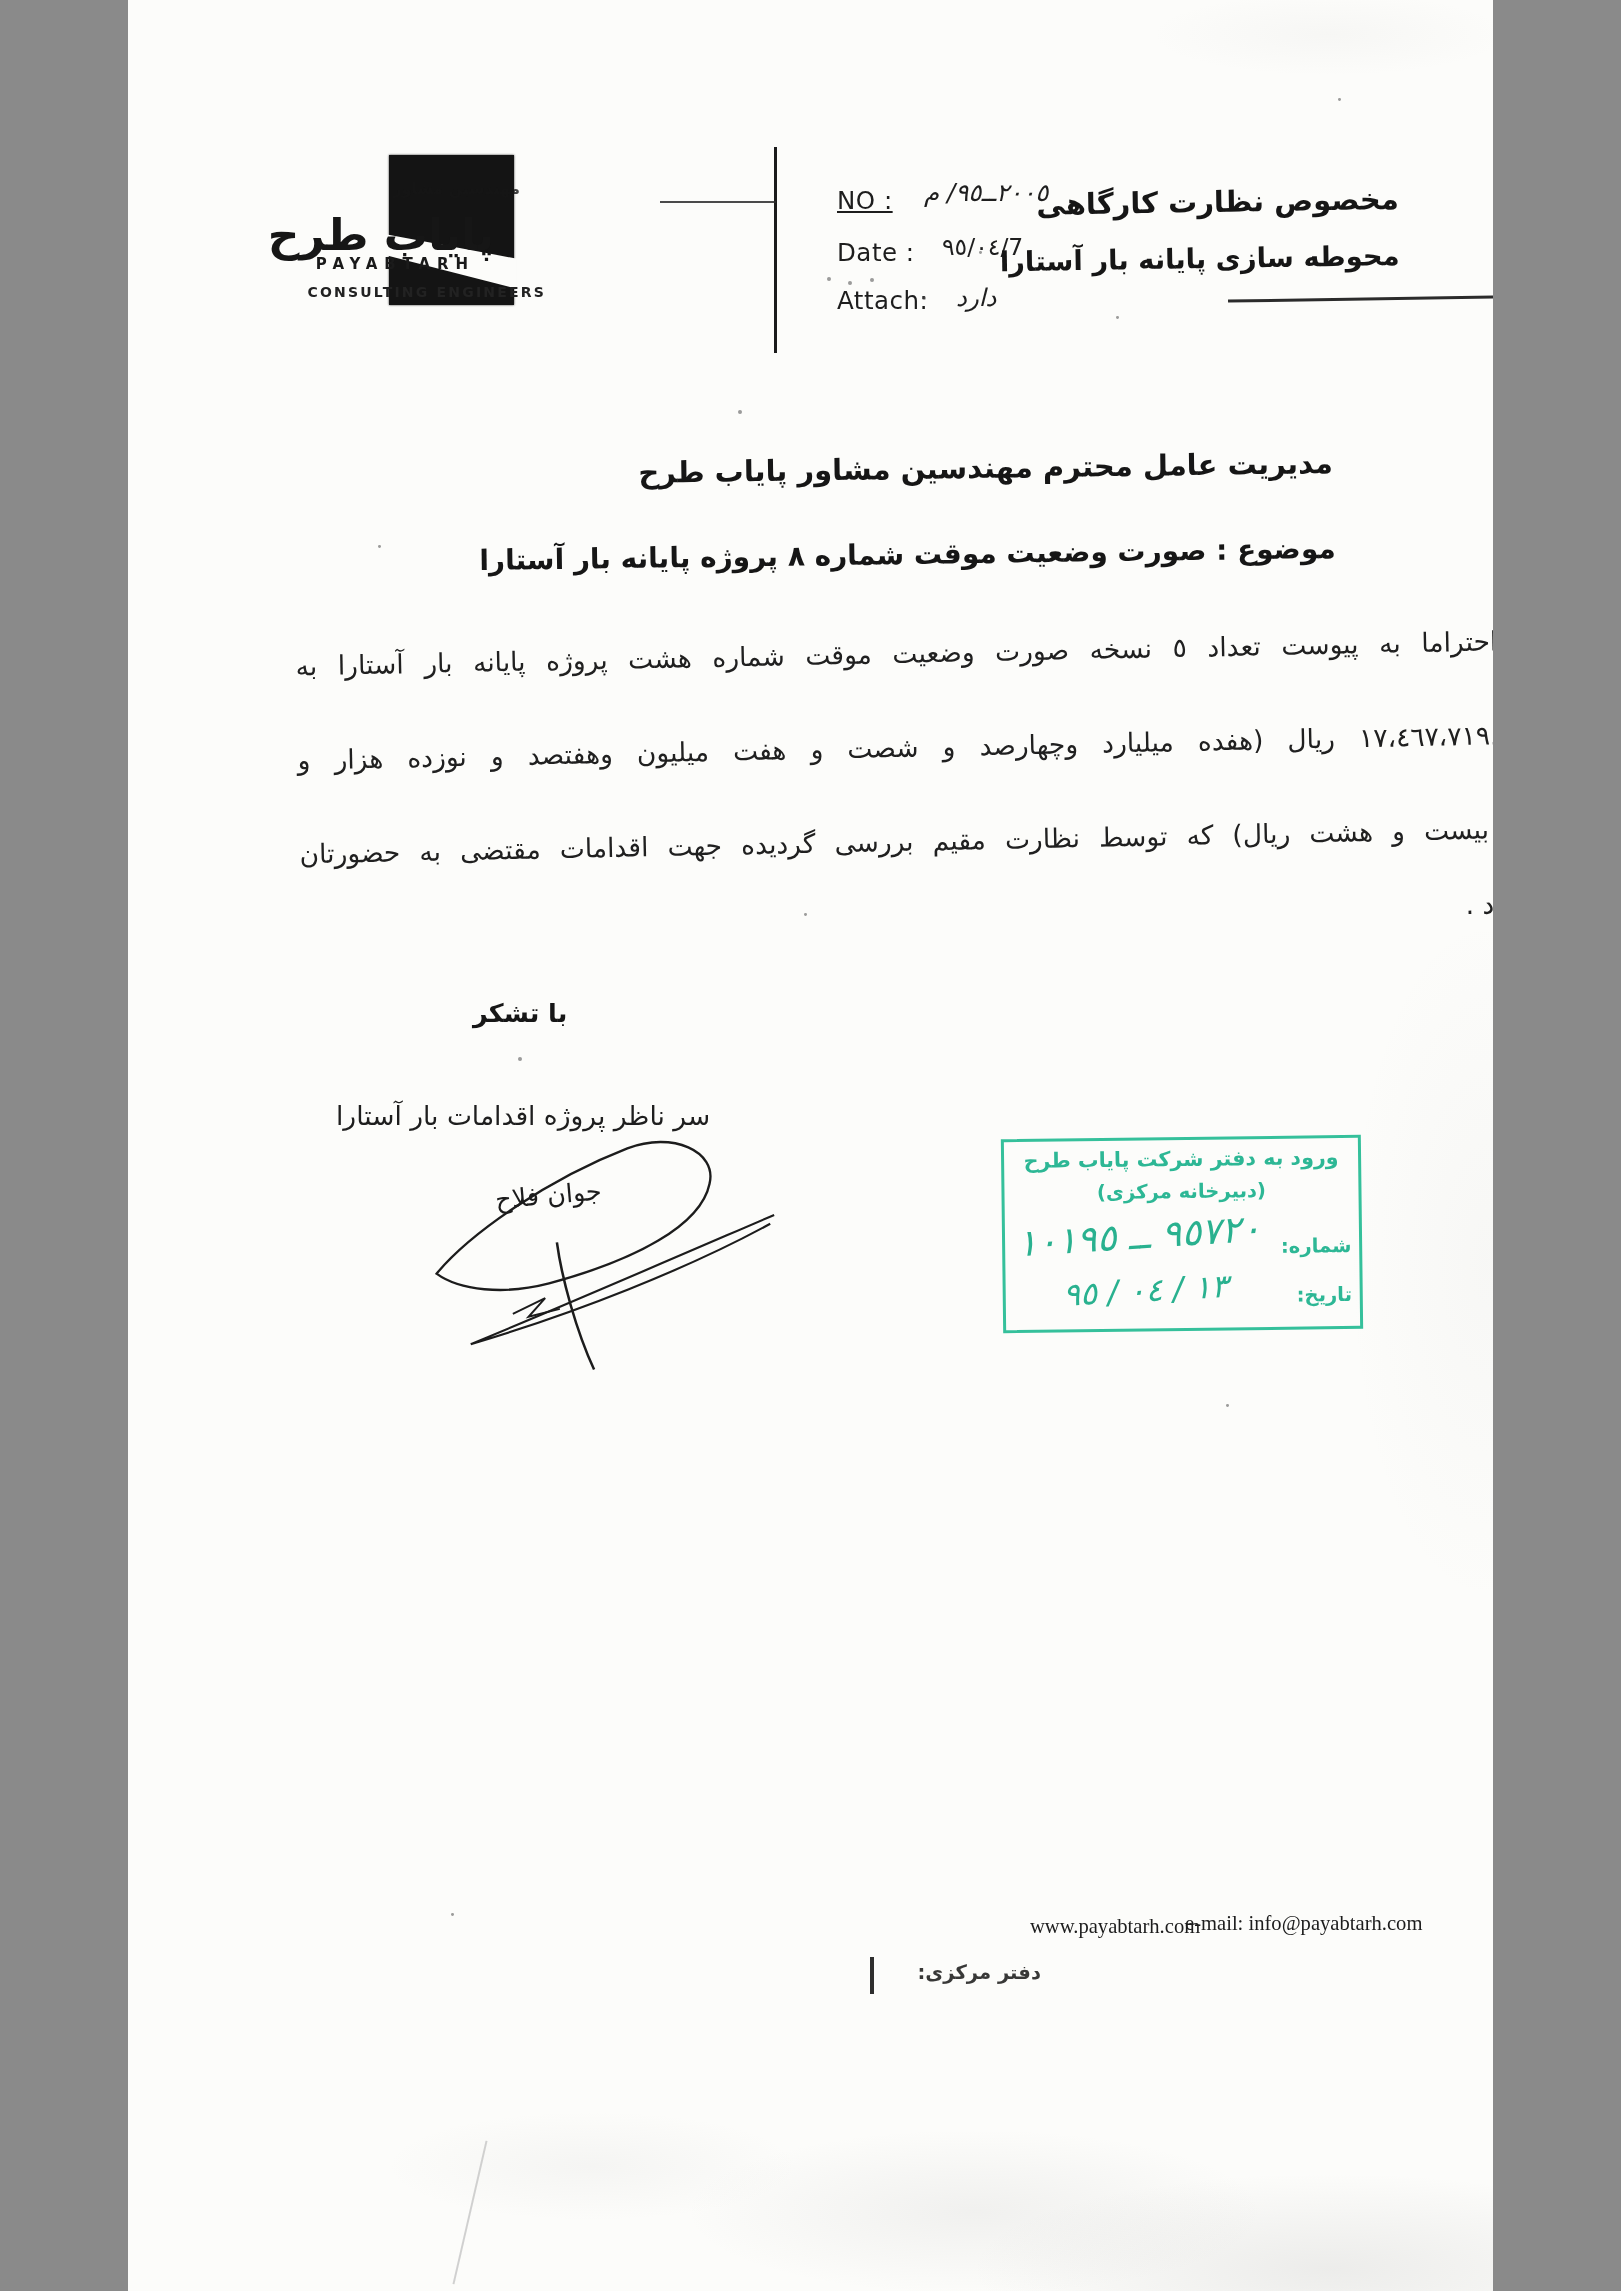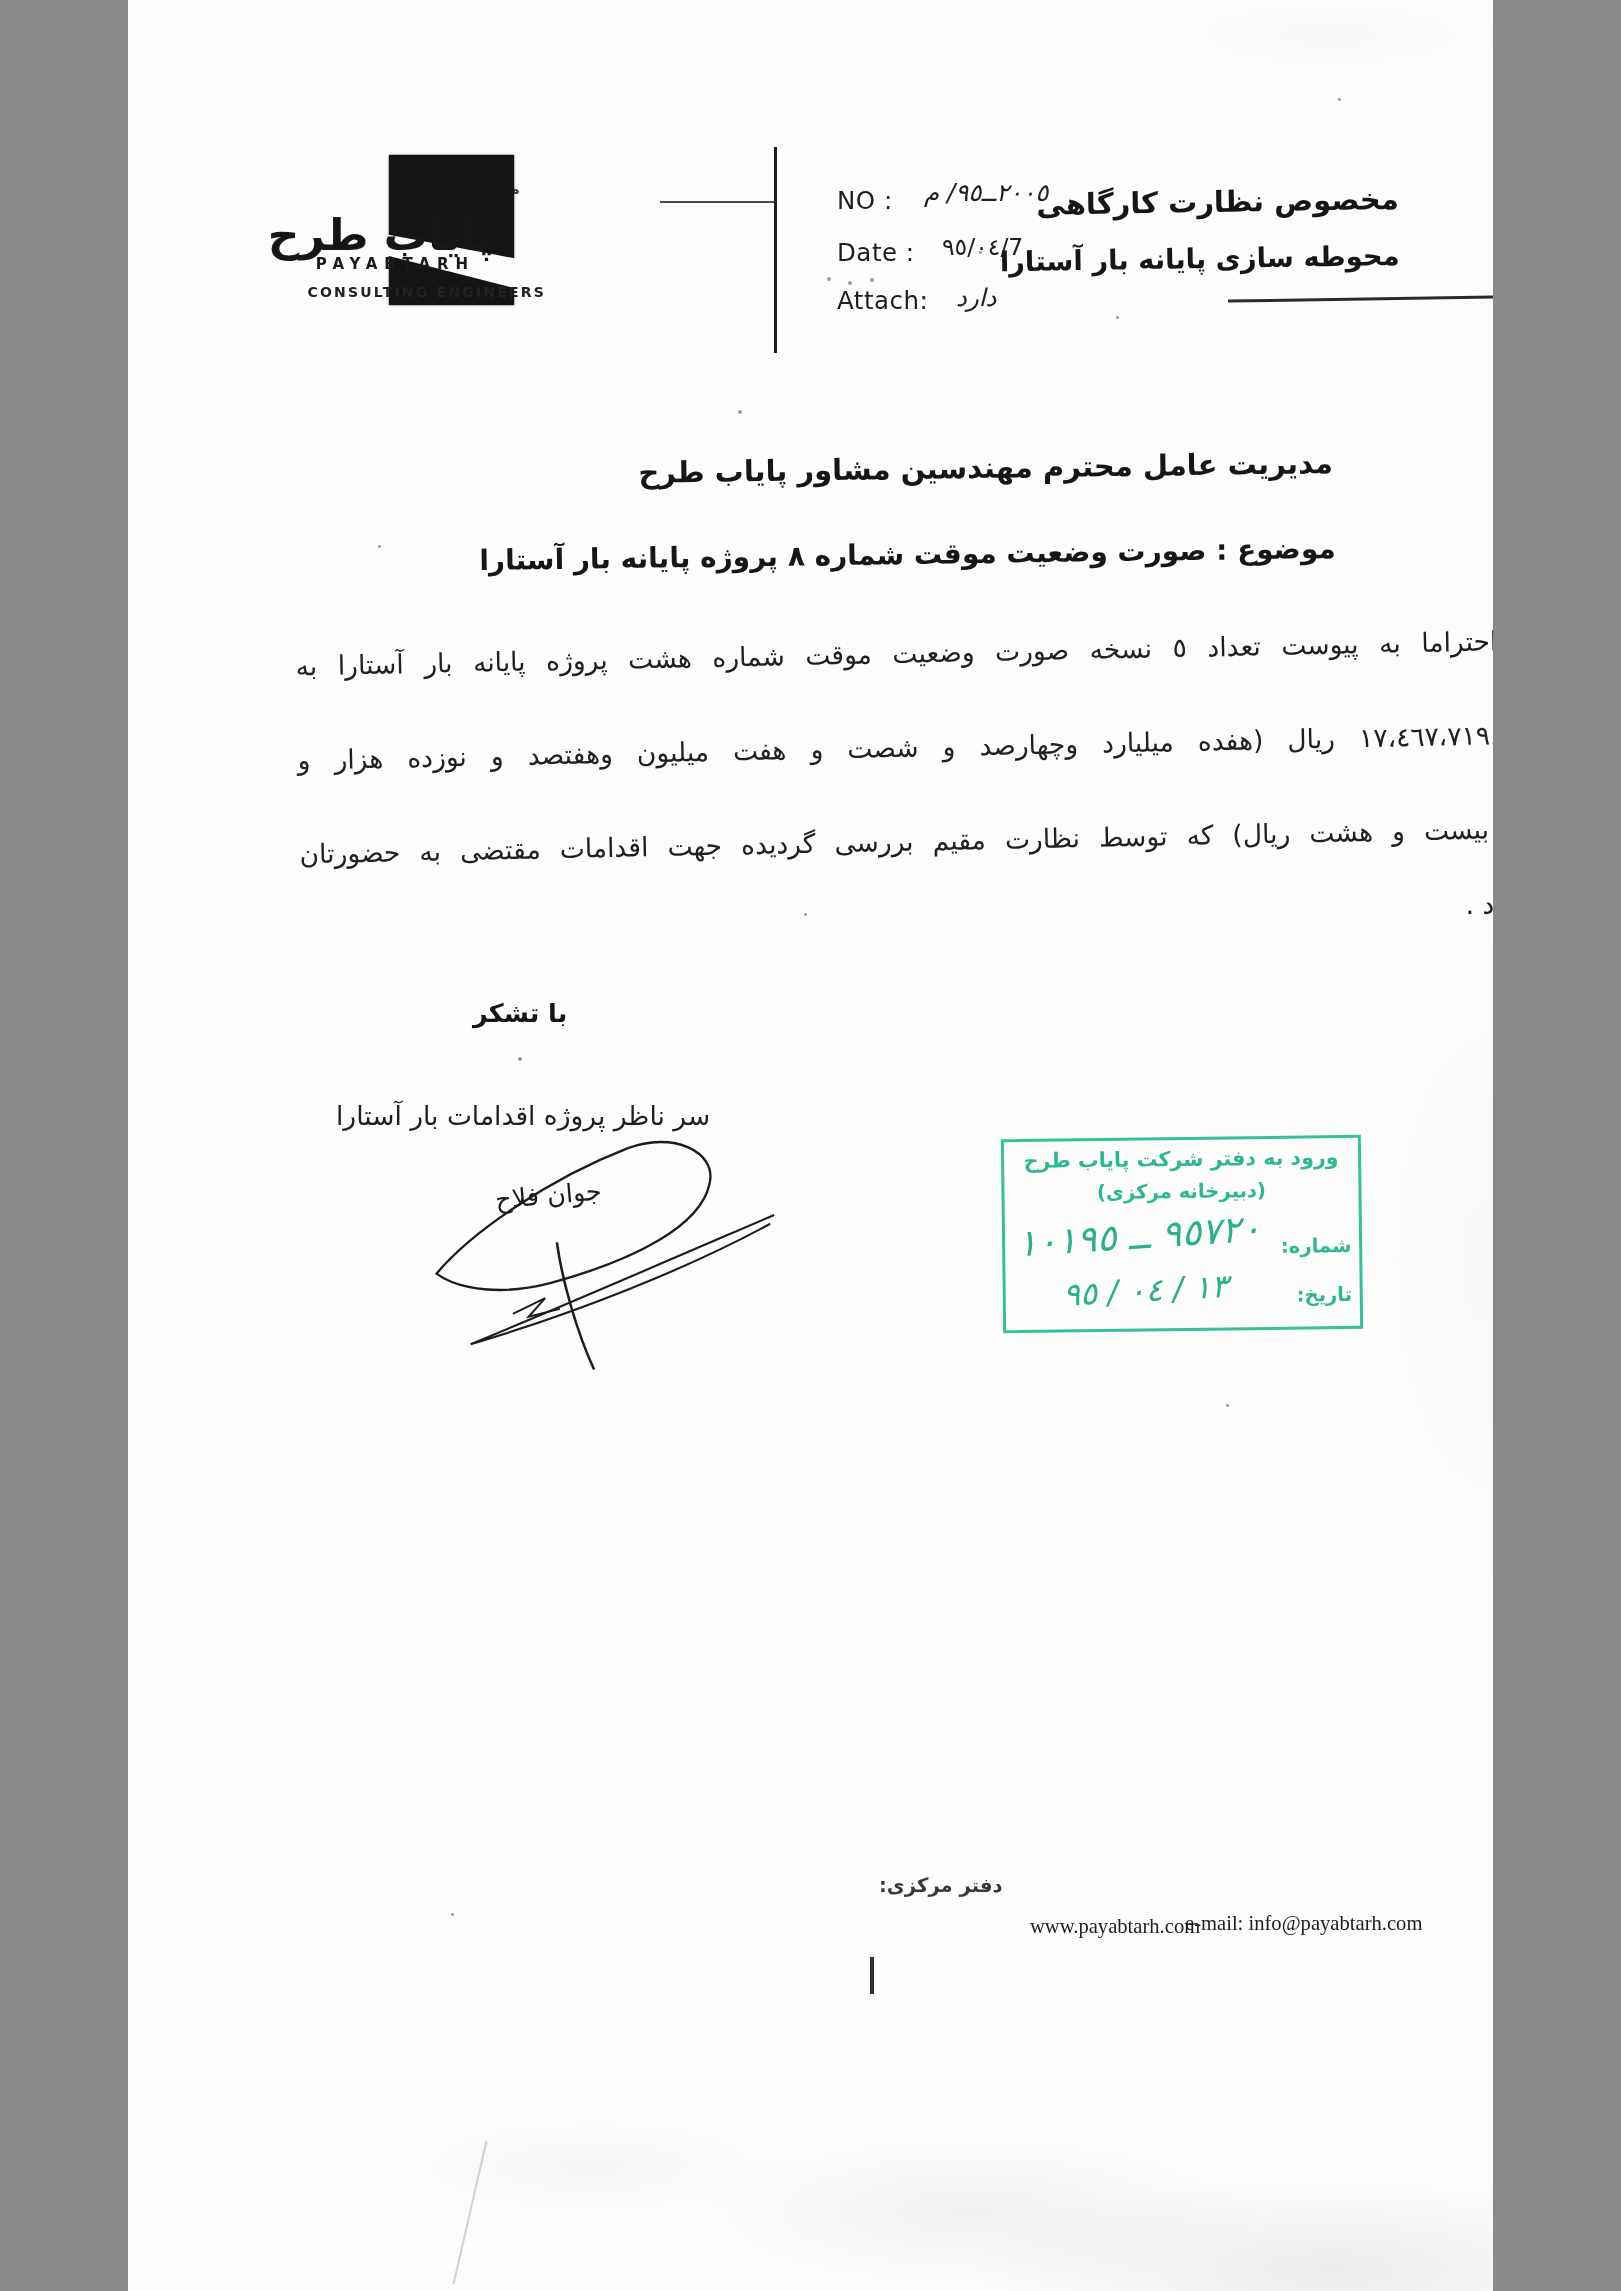--- a/index.html
+++ b/index.html
@@ -24,21 +24,21 @@
   .swoosh{position:absolute;left:-2px;top:0;width:129px;height:150px;background:#fcfcfa;
           clip-path:polygon(0 53%,100% 69%,100% 89%,0 67%);}
   .logo-rule-v{left:646px;top:147px;width:2.9px;height:206px;background:#1b1b1b;}
   .logo-rule-h{left:532px;top:201px;width:116px;height:2px;background:#2a2a2a;opacity:.85;}
   .logo-fa-small{right:973px;top:179px;font-size:15.7px;letter-spacing:2px;opacity:.8;}
   .logo-fa-name{right:999px;top:209px;font-size:44px;}
   .logo-en-name{right:1018px;top:255px;font-size:15px;letter-spacing:6.9px;font-weight:bold;color:#1a1a1a;}
   .logo-en-sub{right:947px;top:284px;font-size:14px;letter-spacing:2.2px;font-weight:bold;color:#222;margin-left:44px;}
   
   .meta-label{font-size:24.5px;color:#1d1d1d;letter-spacing:0.5px;font-family:"DejaVu Sans",sans-serif;}
-  .no-label{left:709px;top:186px;}
+  .no-label{left:709px;top:186px;text-decoration:underline;}
   .no-value{left:796px;top:178px;font-size:24.5px;letter-spacing:1px;}
   .date-label{left:709px;top:238px;}
   .date-value{left:814px;top:233px;font-size:23.5px;letter-spacing:2px;}
   .attach-label{left:709px;top:286px;}
   .attach-value{left:828px;top:283px;font-size:24.5px;}
   
   .hdr{right:95px;top:182px;text-align:right;transform:rotate(-.9deg);transform-origin:top right;}
   .hdr-l1{font-size:29px;margin-bottom:23.5px;}
   .hdr-l2{font-size:27.4px;padding-left:17.6px;}
   .hdr-underline{left:1100px;top:297px;width:331px;height:2.9px;background:#2b2b2b;transform:rotate(-.9deg);}
@@ -64,21 +64,21 @@
   .stamp-num-value{position:absolute;left:11.8px;top:74px;font-size:37px;letter-spacing:2.9px;
                    transform:rotate(-3deg);color:#29b18f;}
   .stamp-date-label{position:absolute;right:7.8px;top:145px;font-size:19.6px;direction:rtl;font-weight:bold;}
   .stamp-date-value{position:absolute;left:57px;top:131px;font-size:32px;letter-spacing:3.9px;
                     transform:rotate(-2.5deg);color:#29b18f;}
   
   .serif{font-family:"Liberation Serif","DejaVu Serif",serif;}
   .site{left:902px;top:1915px;font-size:20.6px;color:#1c1c1c;}
   .email{left:1057px;top:1912px;font-size:20.6px;color:#1c1c1c;}
   .office-bar{left:742px;top:1957px;width:3.9px;height:37px;background:#2e2e2e;}
-  .office-label{left:751px;top:1874px;width:162px;font-size:19.6px;text-align:left;opacity:.85;}
+  .office-label{left:751px;top:1961px;width:162px;font-size:19.6px;text-align:right;opacity:.85;}
   
   .crease{left:341px;top:2139px;width:2px;height:147px;background:#c2c2c2;transform:rotate(13deg);opacity:.75;}
   .speck{position:absolute;border-radius:50%;background:#4a4a4a;opacity:.55;}
 </style>
 </head>
 <body>
 
 <div class="paper">
 
   <div class="abs logo-square">

